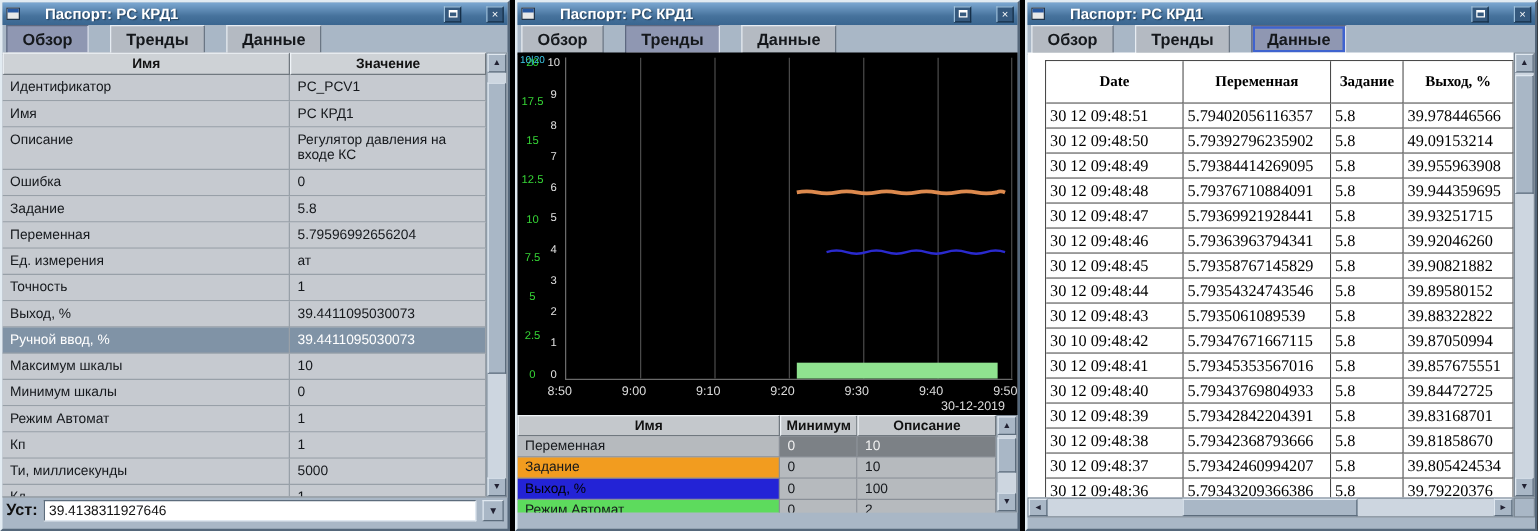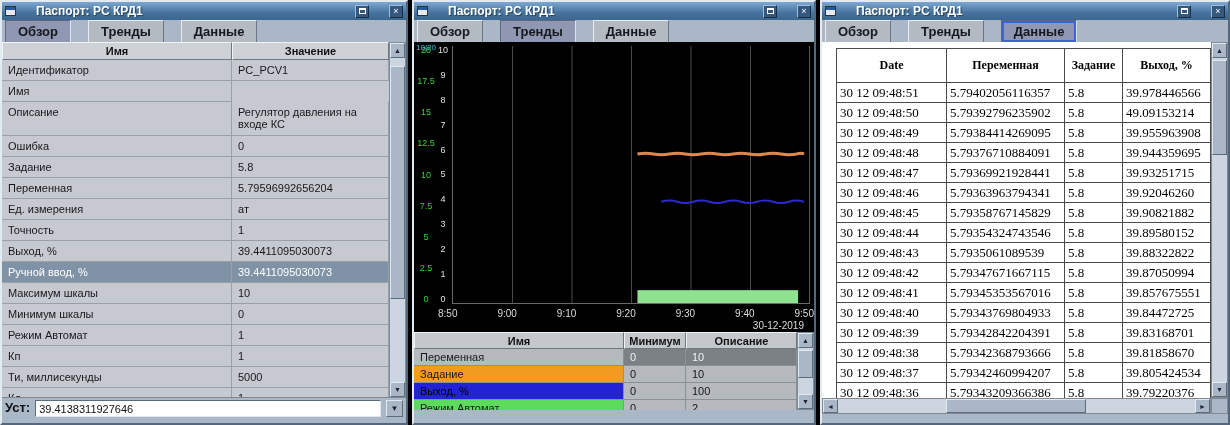--- a/index.html
+++ b/index.html
@@ -128,20 +128,21 @@
       <div class="hcell c-val">Значение</div>
     </div>
     <div class="w1-body">
 
     <div class="w1row">
           <div class="cell c-name">Идентификатор</div>
           <div class="cell c-val">PC_PCV1</div>
         </div>
         <div class="w1row">
           <div class="cell c-name">Имя</div>
+          <div class="cell c-val">PC КРД1</div>
         </div>
         <div class="w1row tall">
           <div class="cell c-name">Описание</div>
           <div class="cell c-val">Регулятор давления на входе КС</div>
         </div>
         <div class="w1row">
           <div class="cell c-name">Ошибка</div>
           <div class="cell c-val">0</div>
         </div>
         <div class="w1row">
@@ -410,21 +411,21 @@
             <div class="w3c col-set">5.8</div>
             <div class="w3c col-out">39.89580152</div>
           </div>
           <div class="w3row">
             <div class="w3c col-date">30 12 09:48:43</div>
             <div class="w3c col-var">5.7935061089539</div>
             <div class="w3c col-set">5.8</div>
             <div class="w3c col-out">39.88322822</div>
           </div>
           <div class="w3row">
-            <div class="w3c col-date">30 12 09:48:42</div>
+            <div class="w3c col-date">30 10 09:48:42</div>
             <div class="w3c col-var">5.79347671667115</div>
             <div class="w3c col-set">5.8</div>
             <div class="w3c col-out">39.87050994</div>
           </div>
           <div class="w3row">
             <div class="w3c col-date">30 12 09:48:41</div>
             <div class="w3c col-var">5.79345353567016</div>
             <div class="w3c col-set">5.8</div>
             <div class="w3c col-out">39.857675551</div>
           </div>

